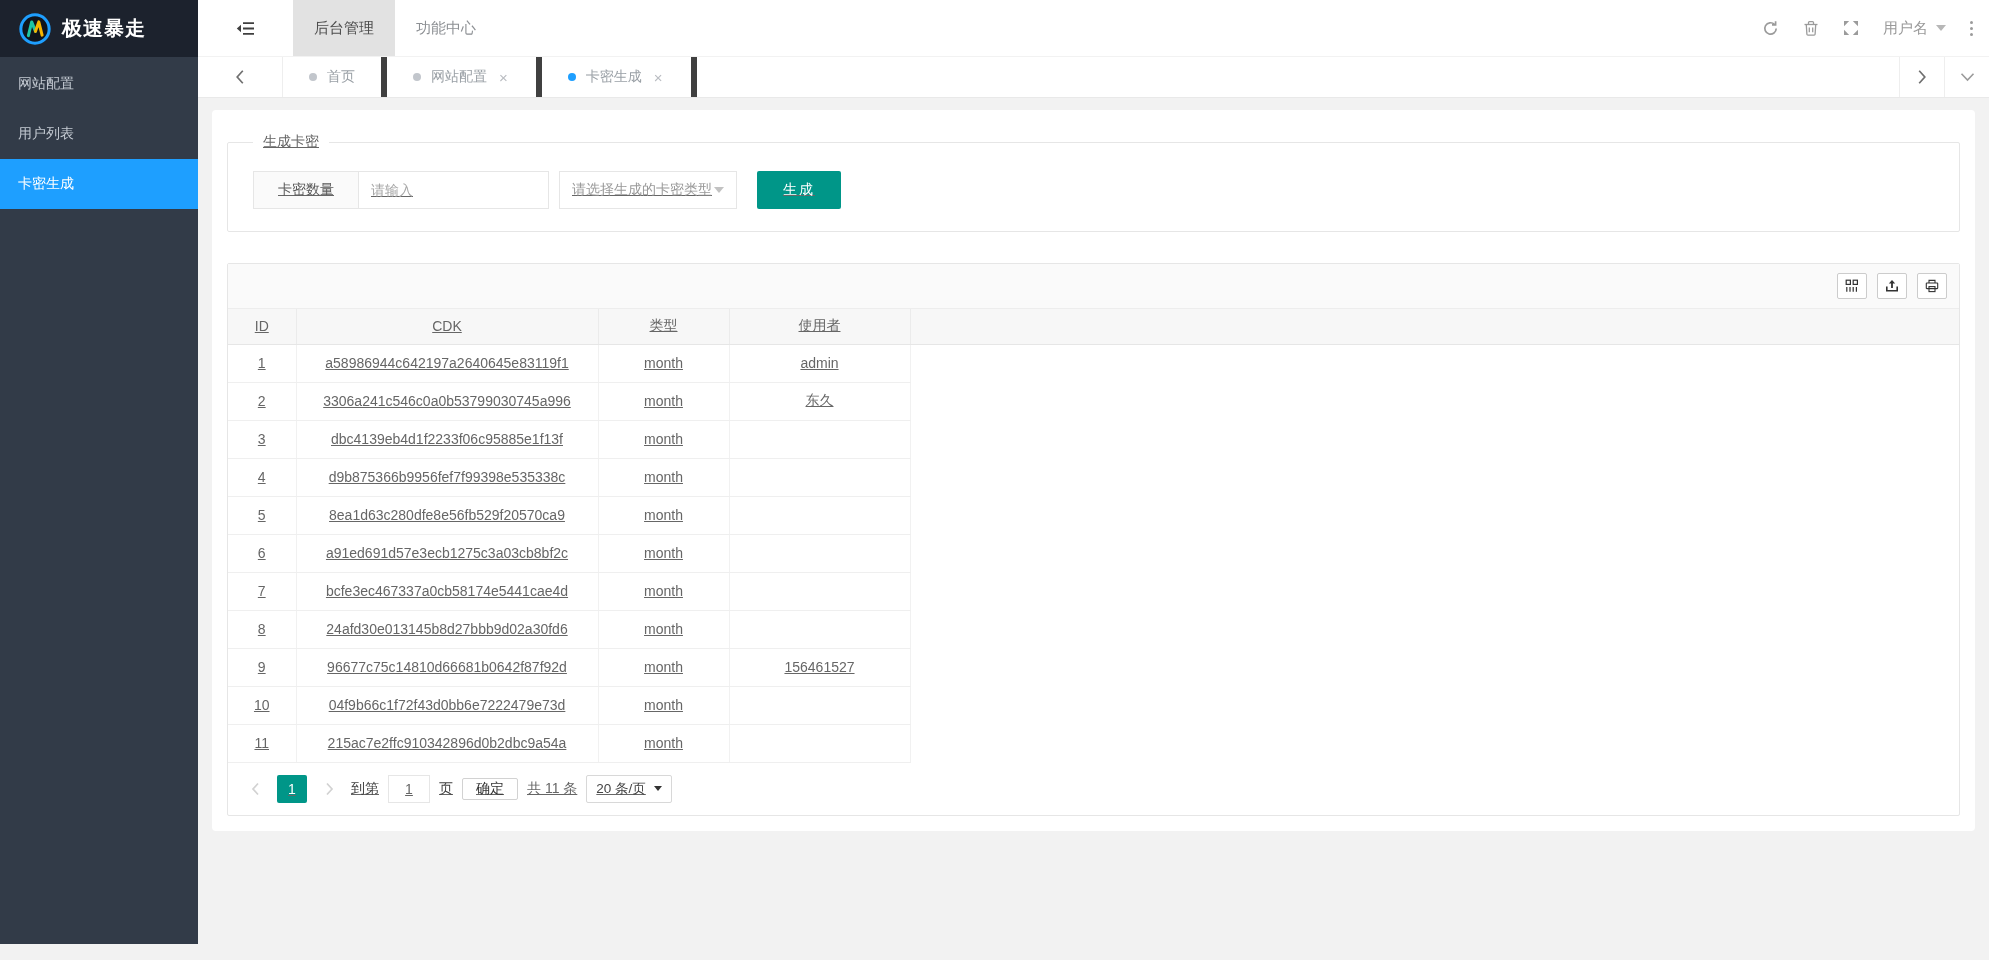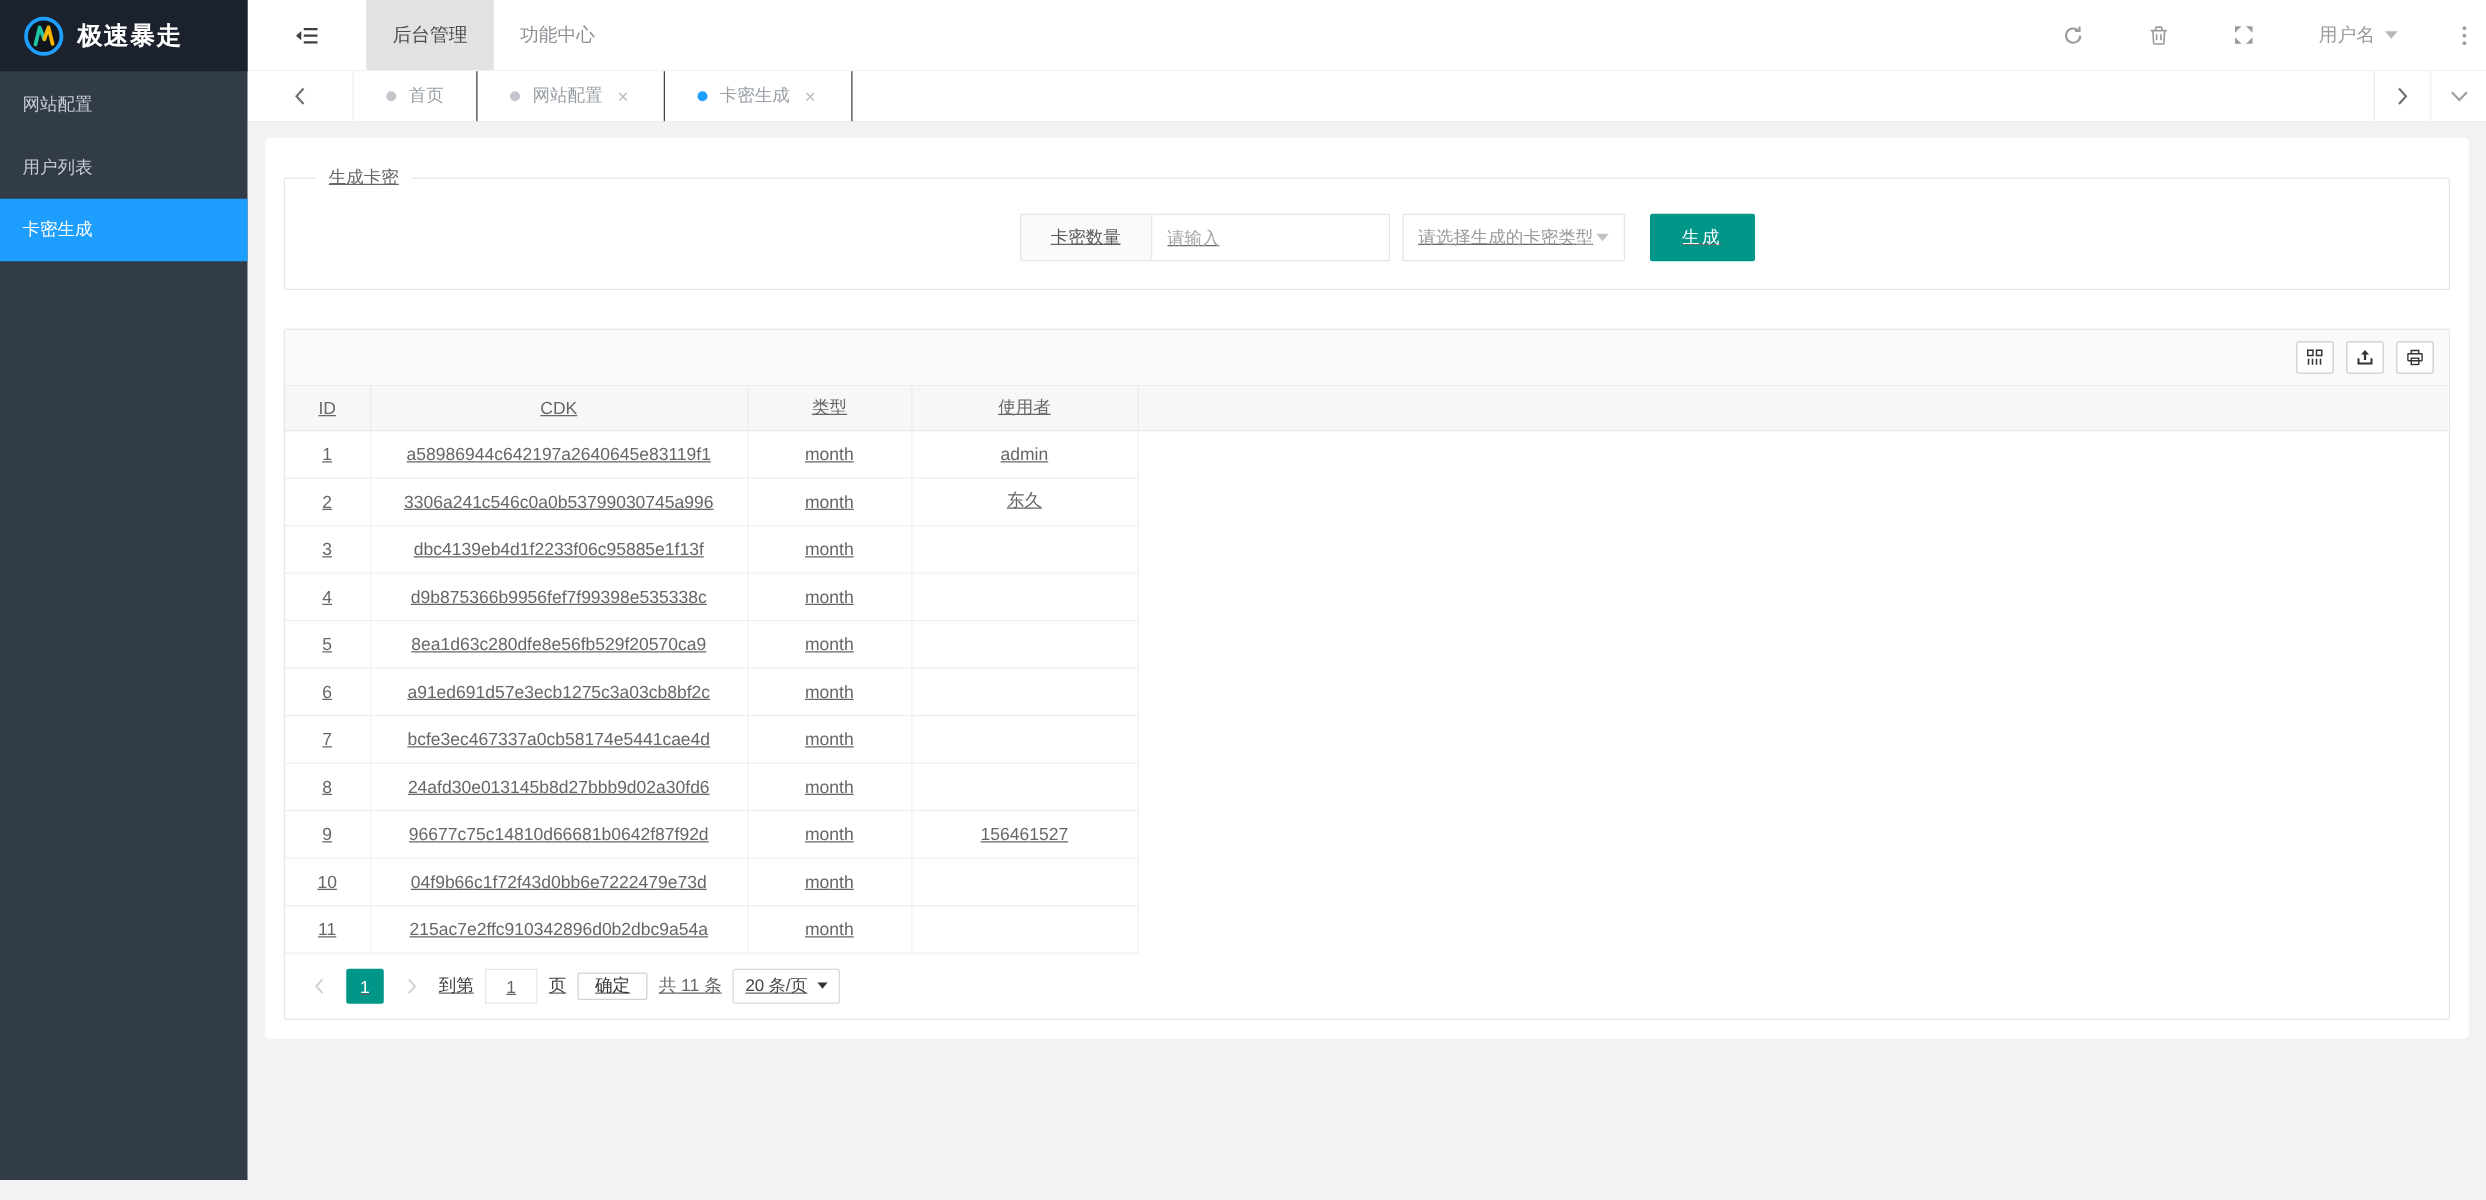--- a/index.html
+++ b/index.html
@@ -15,44 +15,44 @@
   .logo-title { color:#fff; font-size:20px; font-weight:bold; letter-spacing:1px; }
   .menu { padding-top:2px; }
   .menu-item { height:50px; display:flex; align-items:center; padding-left:18px; color:#c5cbd3; cursor:pointer; }
   .menu-item.active { background:#1e9fff; color:#fff; }
 
   
   .topbar { margin-left:198px; height:57px; background:#fff; display:flex; align-items:stretch; border-bottom:1px solid #f2f2f2; }
   .fold-btn { width:95px; display:flex; align-items:center; justify-content:center; cursor:pointer; }
   .nav-tab { display:flex; align-items:center; padding:0 21px; font-size:15px; color:#8d9094; cursor:pointer; }
   .nav-tab.active { background:#e2e2e2; color:#4d4d4d; }
-  .topbar-right { margin-left:auto; display:flex; align-items:center; gap:52px; padding-right:16px; }
+  .topbar-right { margin-left:auto; display:flex; align-items:center; gap:24px; padding-right:16px; }
   .icon-btn { display:flex; align-items:center; justify-content:center; cursor:pointer; }
   .user-entry { display:flex; align-items:center; gap:8px; color:#999; font-size:15px; cursor:pointer; }
   .caret-down { width:0; height:0; border-left:5px solid transparent; border-right:5px solid transparent; border-top:6px solid #b7b7b7; }
   .dots-v { display:flex; flex-direction:column; gap:3px; cursor:pointer; }
   .dots-v i { width:3px; height:3px; border-radius:50%; background:#9b9b9b; }
 
   
   .tabsbar { margin-left:198px; height:41px; background:#fff; display:flex; align-items:stretch; border-bottom:1px solid #e9e9e9; }
   .tab-arrow { width:85px; display:flex; align-items:center; justify-content:center; border-right:1px solid #eee; cursor:pointer; }
-  .page-tab { display:flex; align-items:center; gap:10px; padding:0 26px; border-right:1px solid #404040; color:#9aa0a6; cursor:pointer; }
+  .page-tab { display:flex; align-items:center; gap:10px; padding:0 26px; border-right:6px solid #404040; color:#9aa0a6; cursor:pointer; }
   .tab-dot { width:8px; height:8px; border-radius:50%; background:#c2c6cc; }
   .page-tab.active .tab-dot { background:#1e9fff; }
   .tab-close { color:#b9bcc1; font-size:15px; line-height:1; padding:2px; cursor:pointer; }
   .tabsbar-right { margin-left:auto; display:flex; }
   .tabsbar-right .tab-arrow { border-right:none; border-left:1px solid #eee; width:45px; }
 
   
   .content { margin-left:198px; padding:12px 14px; }
   .card { background:#fff; border-radius:4px; min-height:688px; padding:15px;text-decoration:underline; }
 
   fieldset.gen-box { border:1px solid #e6e6e6; border-radius:2px; margin-top:8px; padding:20px 15px 22px; }
   fieldset.gen-box legend { margin-left:10px; padding:0 10px; color:#666; font-size:14px; }
-  .form-row { display:flex; align-items:center; margin-left:32px;justify-content:center; }
+  .form-row { display:flex; align-items:center; margin-left:10px; }
   .input-group { display:flex; align-items:stretch; }
   .addon-label { border:1px solid #e6e6e6; background:#fafafa; padding:0 24px; height:38px; display:flex; align-items:center; color:#595959; white-space:nowrap; }
   .qty-input { border:1px solid #e6e6e6; border-left:none; height:38px; width:190px; padding:0 12px; font-size:14px; color:#666; outline:none; font-family:inherit; }
   .qty-input::placeholder { color:#a6a6a6; }
   .type-select { margin-left:10px; border:1px solid #e6e6e6; height:38px; width:178px; display:flex; align-items:center; justify-content:space-between; padding:0 12px; color:#999; cursor:pointer; background:#fff; }
   .type-select .caret-down { border-top-color:#c2c2c2; }
   .btn-generate { margin-left:20px; height:38px; padding:0 26px; background:#009688; color:#fff; border:none; border-radius:2px; font-size:14px; cursor:pointer; font-family:inherit; letter-spacing:2px; }
 
   
   .table-view { border:1px solid #e6e6e6; border-radius:2px; margin-top:31px; }

